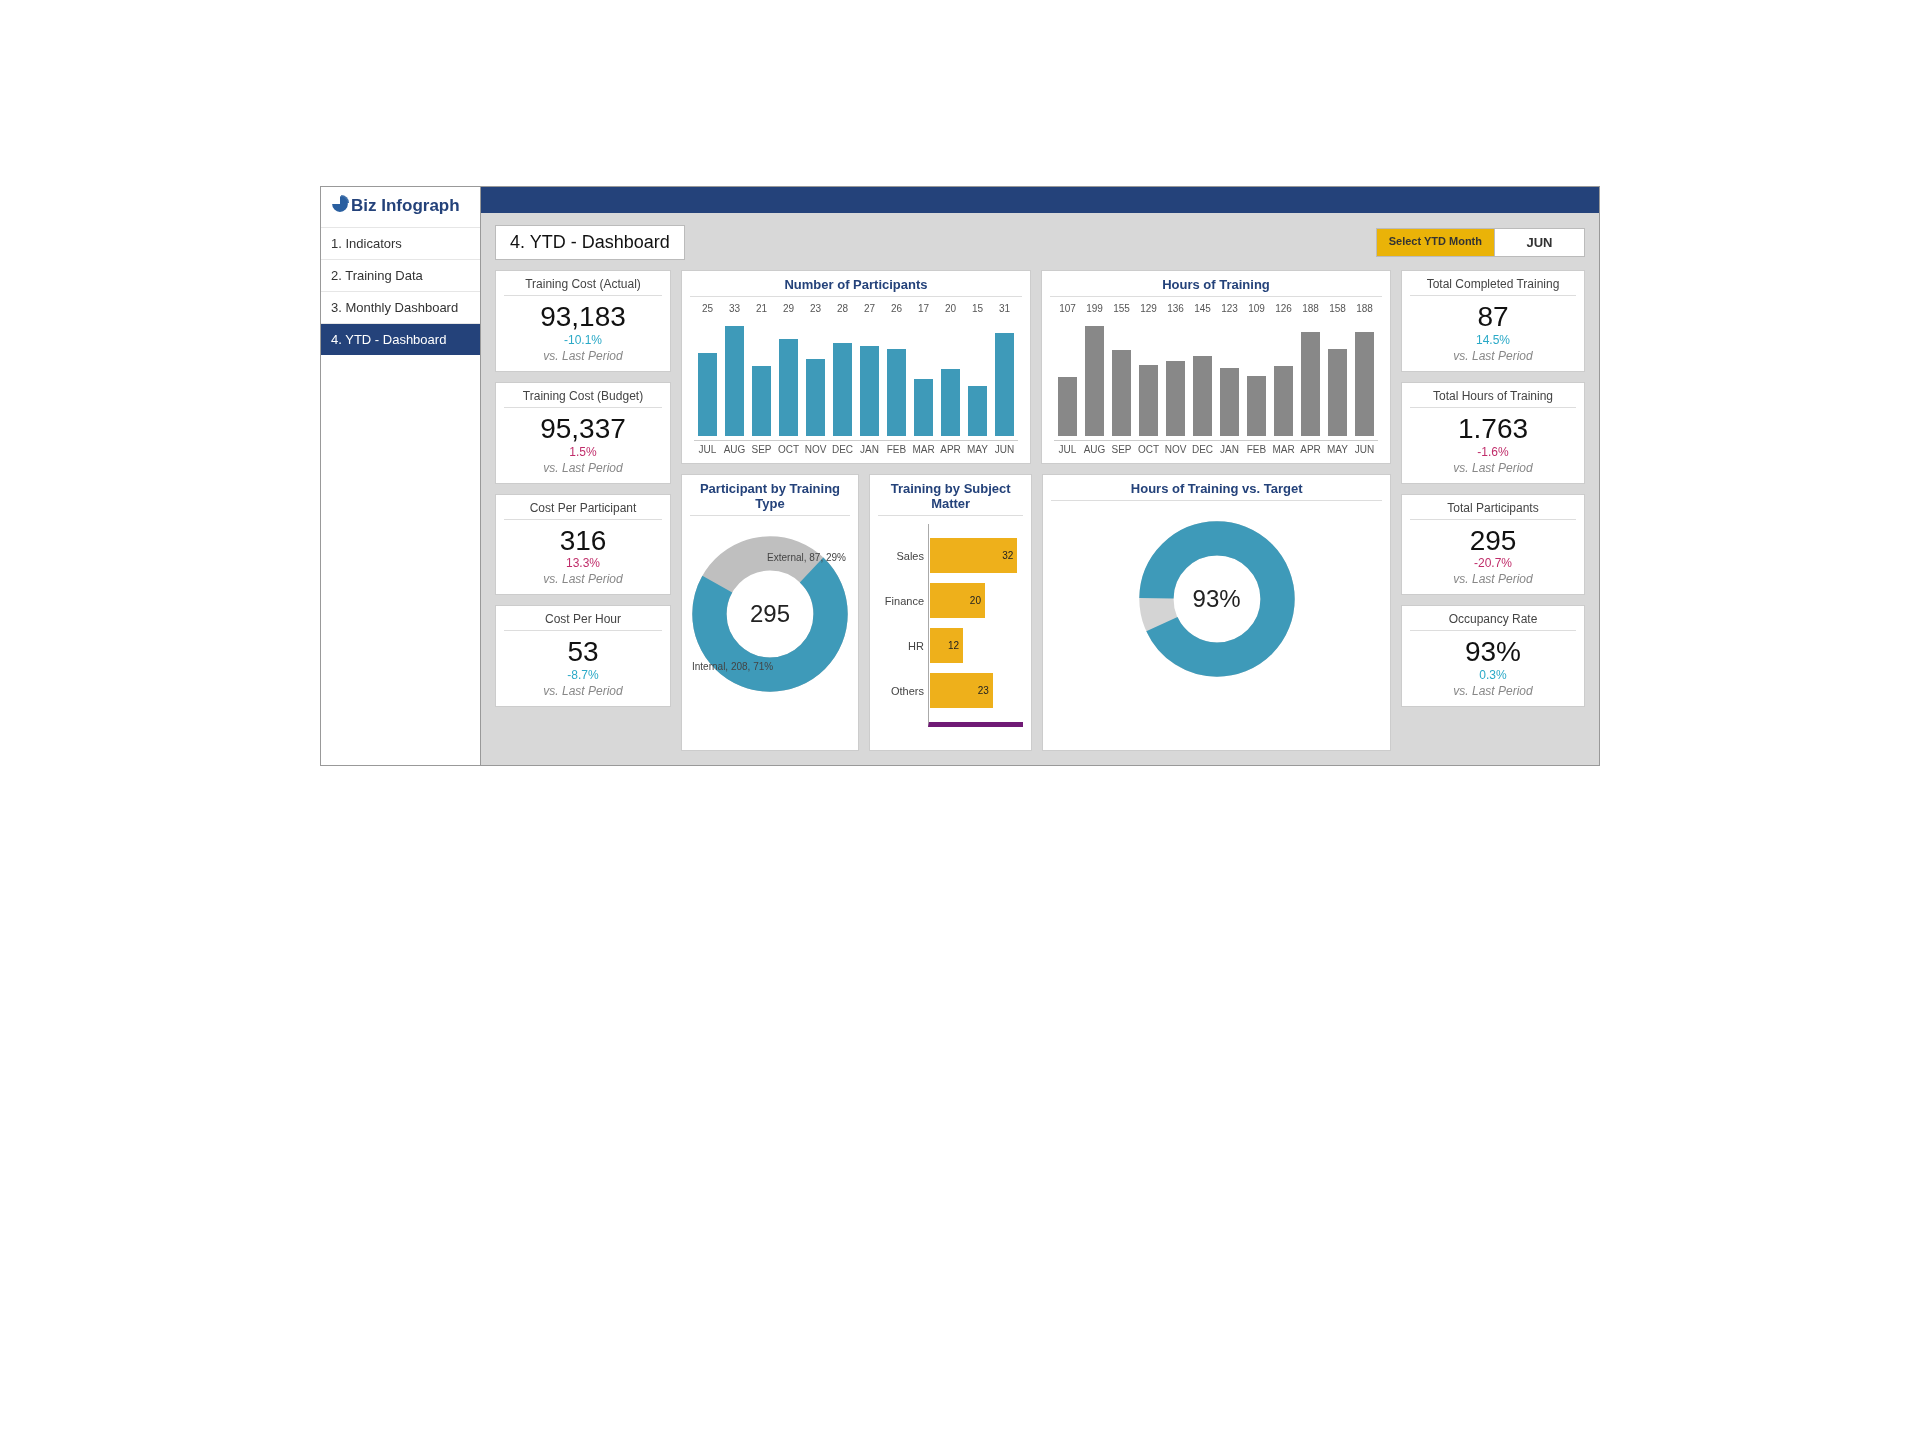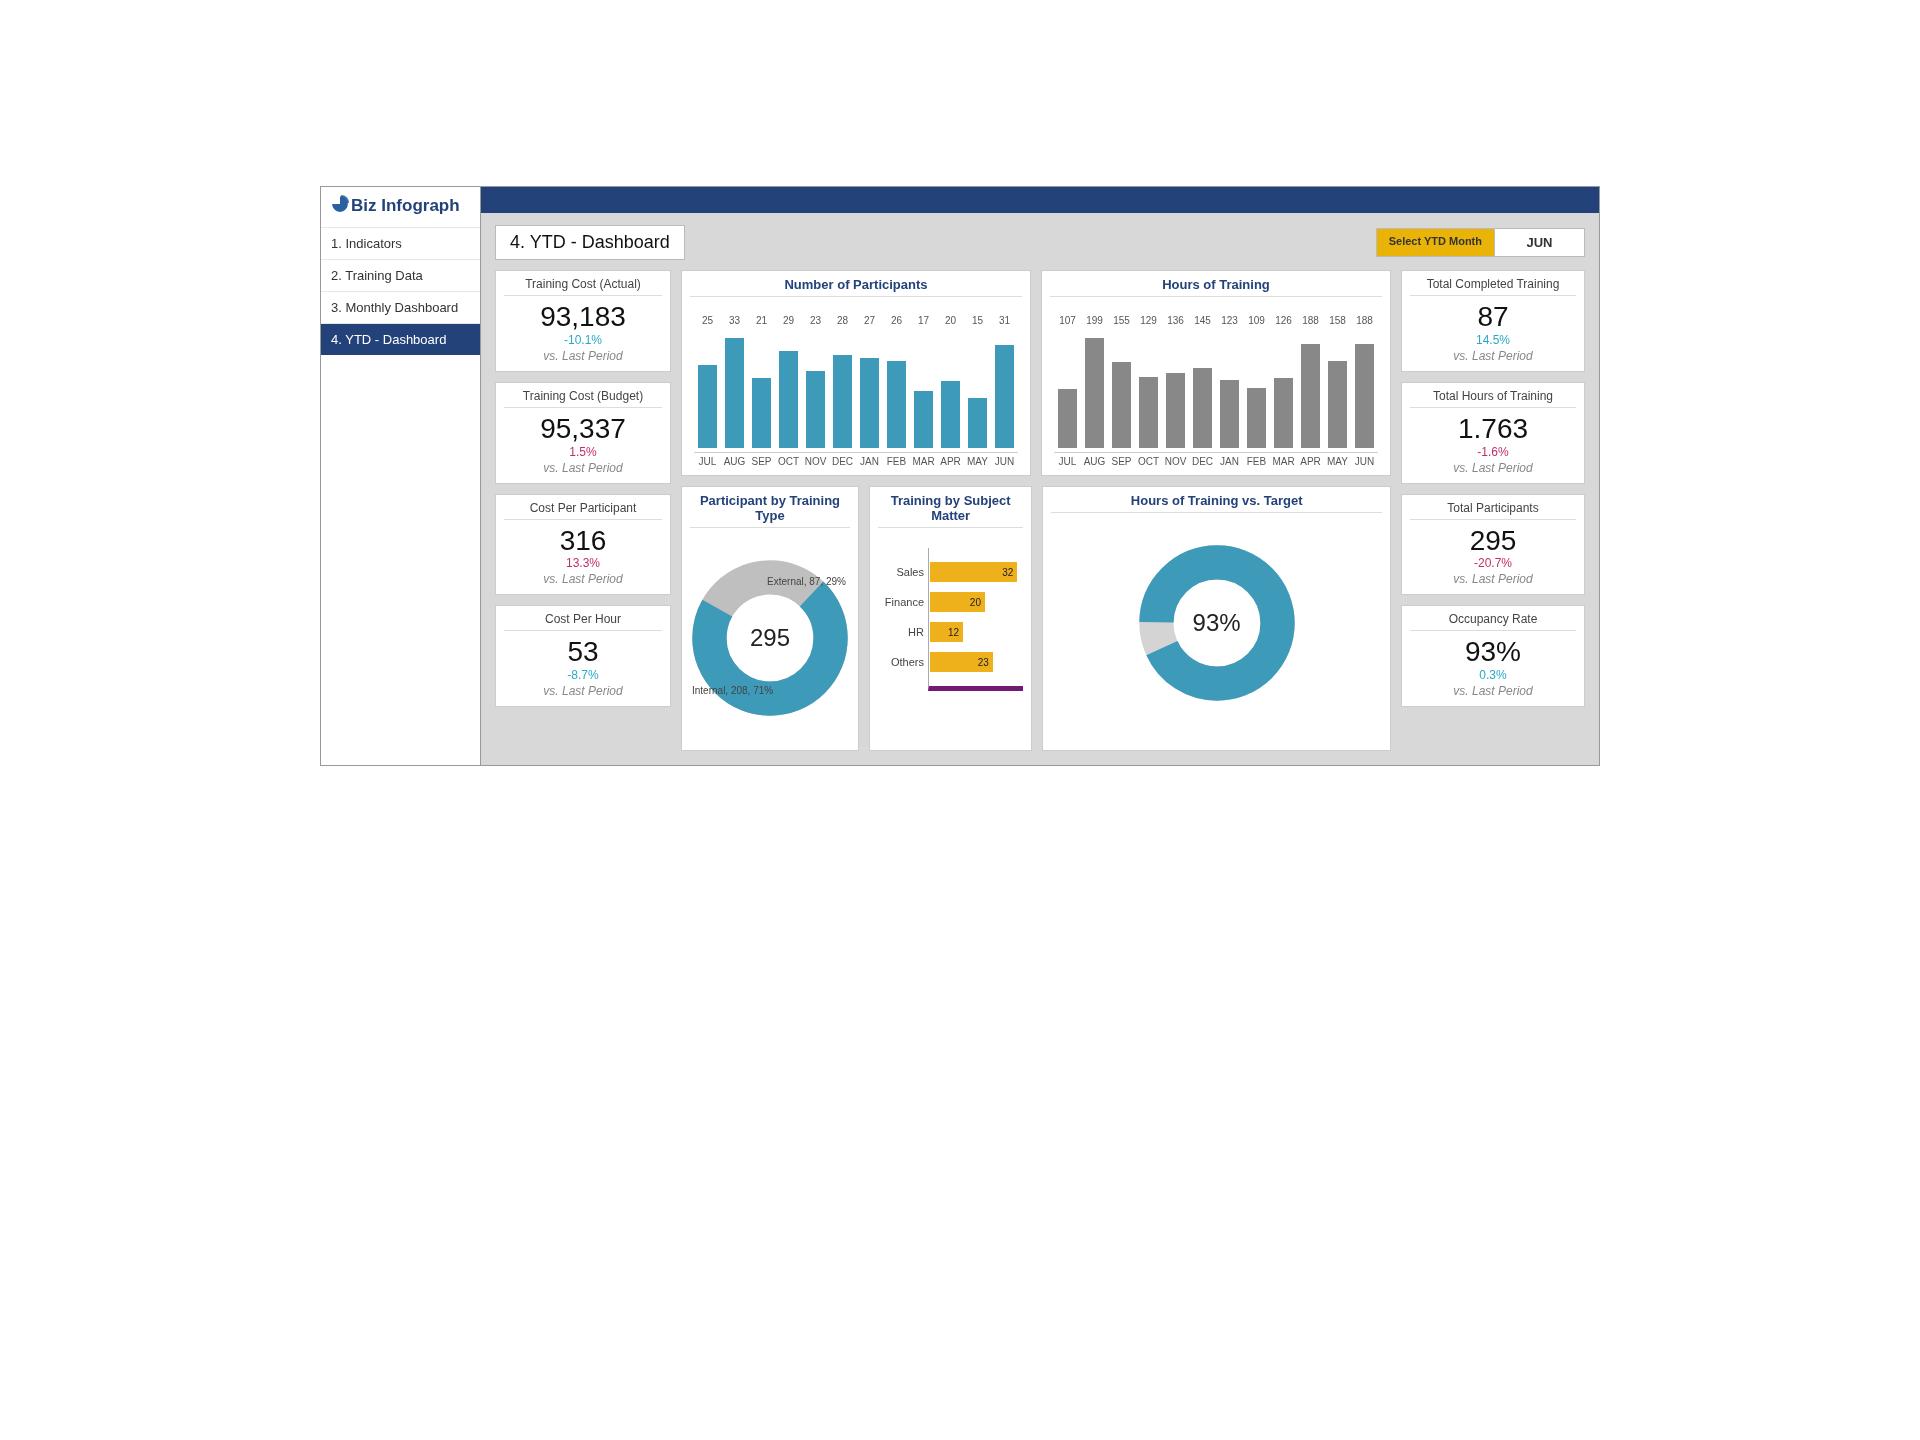--- a/index.html
+++ b/index.html
@@ -25,37 +25,37 @@
   .col-right { width: 184px; display: flex; flex-direction: column; gap: 10px; }
   .card { background: #fff; border: 1px solid #ccc; }
   .kpi { text-align: center; padding: 6px 8px 8px; }
   .kpi-title { font-size: 12px; color: #444; border-bottom: 1px solid #ddd; padding-bottom: 4px; margin-bottom: 6px; }
   .kpi-value { font-size: 28px; font-weight: 400; color: #111; line-height: 1.1; }
   .kpi-delta { font-size: 12px; margin-top: 0; }
   .kpi-delta.pos { color: #2aa9c7; }
   .kpi-delta.neg { color: #c02d6a; }
   .kpi-note { font-size: 12px; color: #888; margin-top: 2px; font-style: italic; }
   .chart-card { padding: 6px 8px 8px; }
-  .chart-title { text-align: center; font-size: 13px; font-weight: 600; color: #24427a; border-bottom: 1px solid #ddd; padding-bottom: 4px; margin-bottom: 20px; }
+  .chart-title { text-align: center; font-size: 13px; font-weight: 600; color: #24427a; border-bottom: 1px solid #ddd; padding-bottom: 4px; margin-bottom: 8px; }
   .row { display: flex; gap: 10px; }
   .row > .card { flex: 1; }
   .barrow { display: flex; align-items: flex-end; height: 150px; gap: 0; padding: 0 4px; }
   .bar-col { flex: 1; display: flex; flex-direction: column; align-items: center; }
   .bar-lbl { font-size: 10px; color: #555; margin-bottom: 2px; margin-top: 25px; }
   .bar { width: 70%; background: #3e9ab9; }
   .bar.gray { background: #888; }
   .bar-cat { font-size: 10px; color: #555; margin-top: 4px; border-top: 1px solid #ccc; width: 100%; text-align: center; padding-top: 3px; }
   .barwrap { display:flex; align-items:flex-end; justify-content:center; height: 120px; width: 100%; }
   .donut-wrap { position: relative; display: flex; align-items: center; justify-content: center; height: 180px; }
   .donut-wrap svg { width: 160px; height: 160px; }
   .donut-center { position: absolute; font-size: 24px; color: #222; }
   .donut-lbl { position: absolute; font-size: 10px; color: #444; line-height: 1.1; }
   .hbar-row { display: flex; align-items: center; gap: 6px; margin: 10px 0; }
   .hbar-cat { width: 50px; font-size: 11px; text-align: right; color: #444; }
-  .hbar-track { flex: 1; height: 20px; position: relative; }
+  .hbar-track { flex: 1; height: 35px; position: relative; }
   .hbar { height: 100%; background: #eeb01b; display: flex; align-items: center; justify-content: flex-end; padding-right: 4px; font-size: 10px; color: #222; }
   .subj-wrap { padding: 4px 6px; }
   .axis-line { border-left: 1px solid #aaa; border-bottom: 5px solid #701a75; padding-left: 1px; }
 </style>
 </head>
 <body>
 
 <div class="app">
 
   <div class="sidebar">

